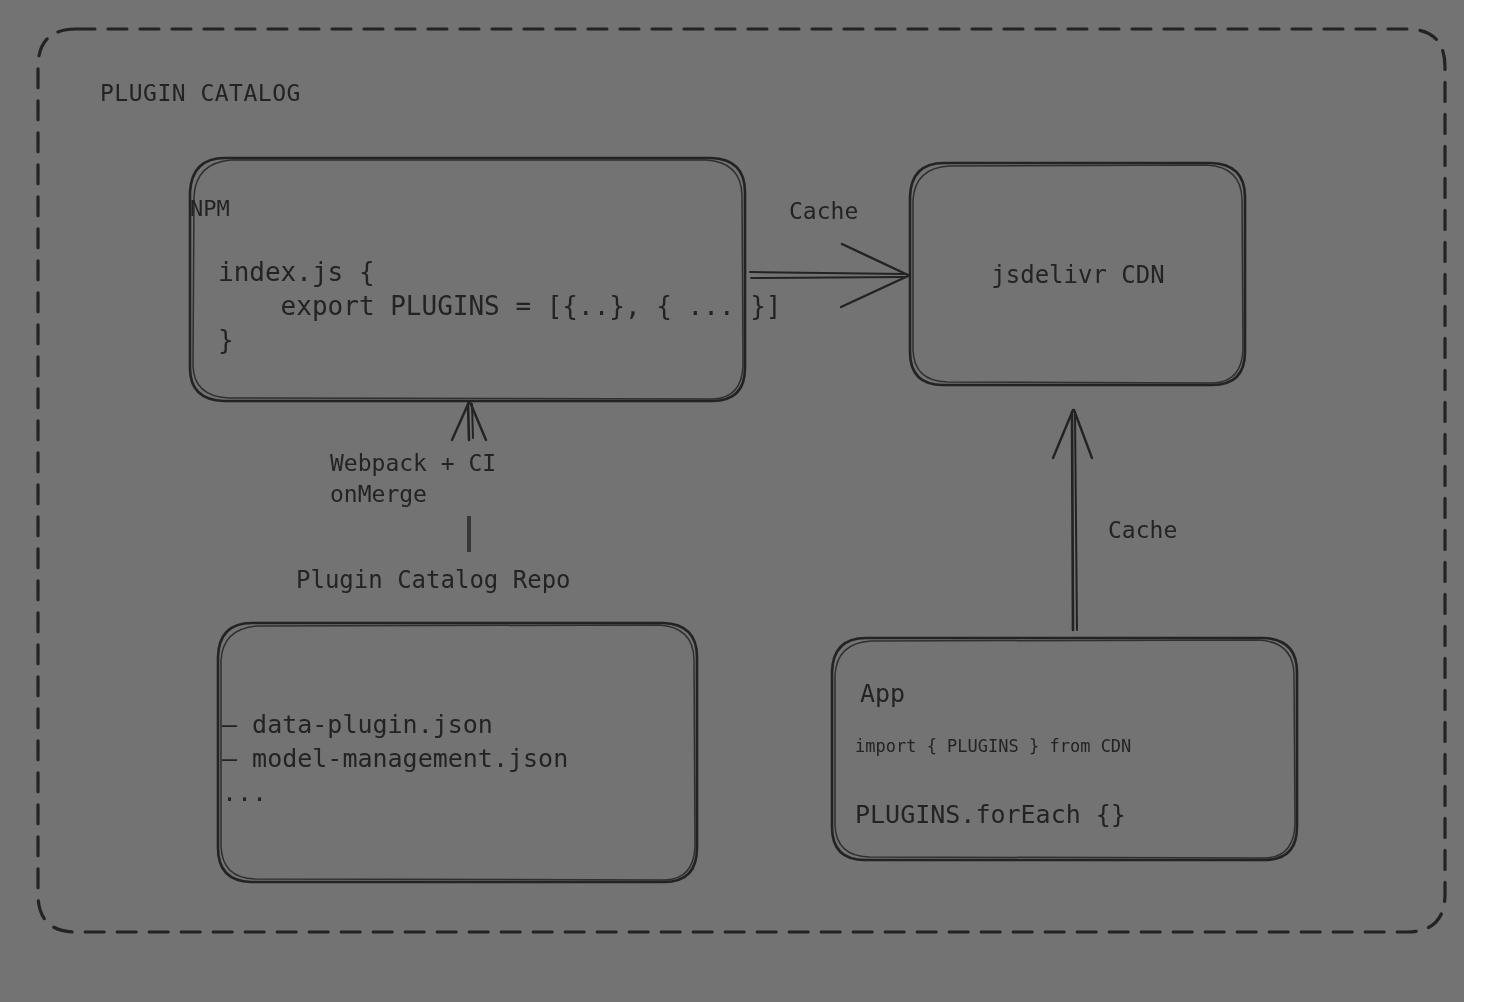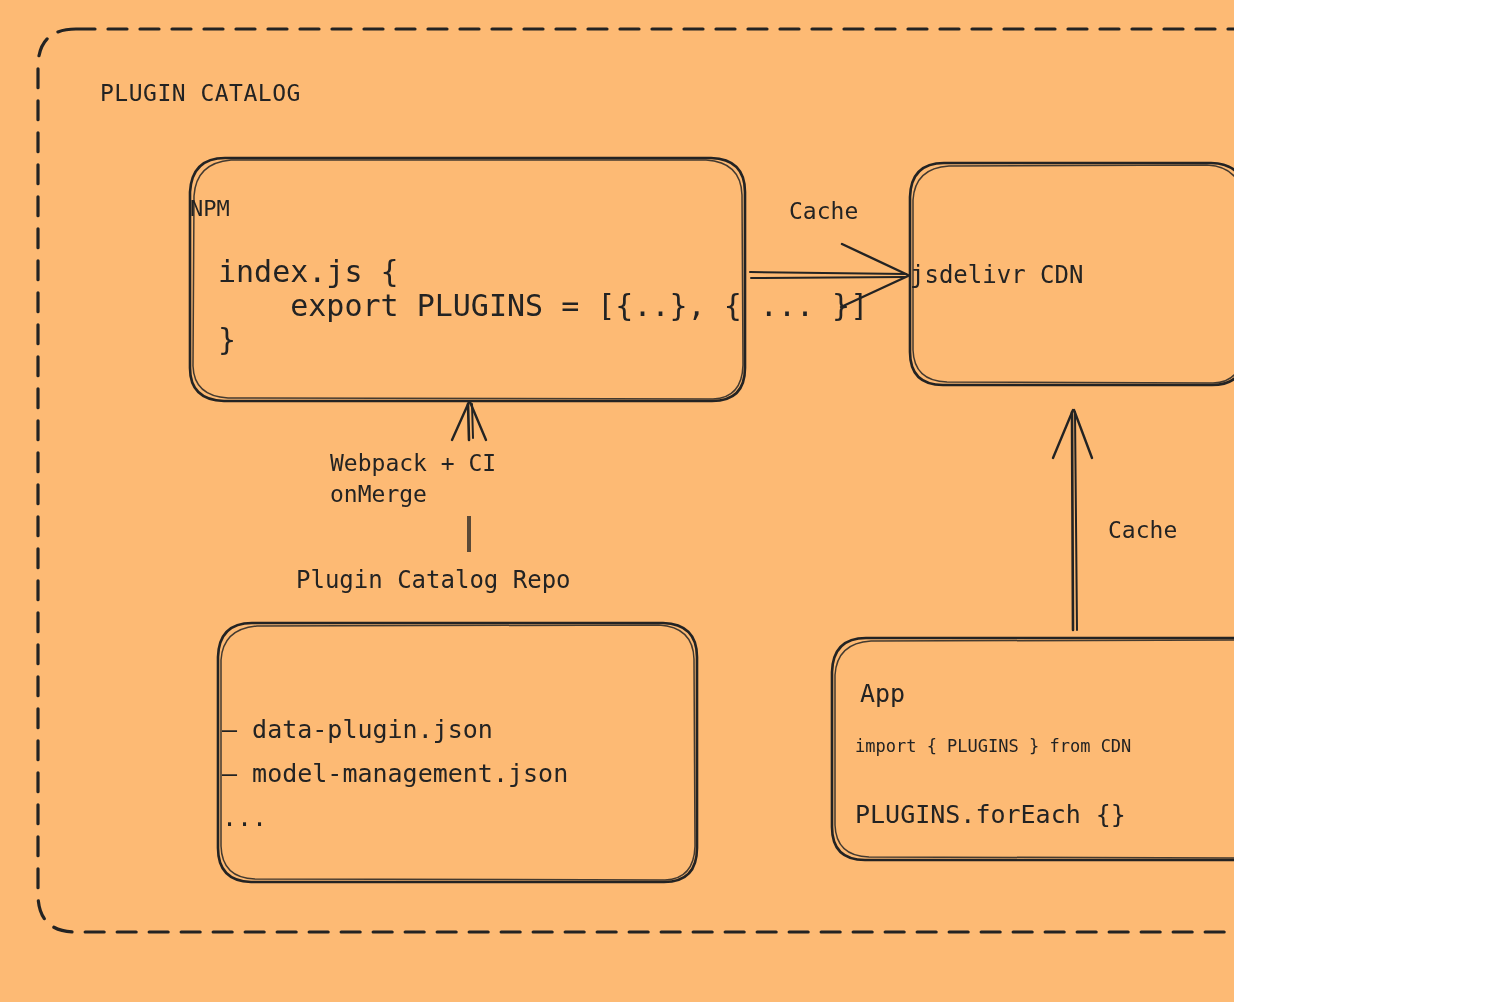--- a/index.html
+++ b/index.html
@@ -2,23 +2,23 @@
 <html><head>
 <meta charset="utf-8">
 <style>
   html, body {
     margin: 0;
     padding: 0;
     background: #ffffff;
   }
   #canvas {
     position: relative;
-    width: 1234px;
+    width: 1464px;
     height: 1002px;
-    background: #fdba74;
+    background: #737373;
     overflow: hidden;
     font-family: "DejaVu Sans Mono", monospace;
   }
   #sketch {
     position: absolute;
     top: 0;
     left: 0;
     width: 1506px;
     height: 1002px;
     pointer-events: none;
@@ -43,29 +43,30 @@
   #npm-title {
     left: 190px;
     top: 198px;
     width: 556px;
     text-align: left;
     font-size: 22px;
   }
   #npm-code {
     left: 218px;
     top: 255px;
-    font-size: 30px;
+    font-size: 26px;
     line-height: 34px;
   }
 
   
   #cdn-title {
     left: 910px;
     top: 263px;
     width: 336px;
+    text-align: center;
     font-size: 24px;
   }
 
   
   #cache-label {
     left: 789px;
     top: 200px;
     font-size: 23px;
   }
   #import-label {
@@ -85,21 +86,21 @@
     top: 568px;
     font-size: 24px;
     margin-left: 8px;
   }
 
   
   #repo-list {
     left: 222px;
     top: 708px;
     font-size: 25px;
-    line-height: 44px;
+    line-height: 34px;
   }
 
   
   #app-title {
     left: 860px;
     top: 681px;
     font-size: 25px;
   }
   #app-line1 {
     left: 855px;

